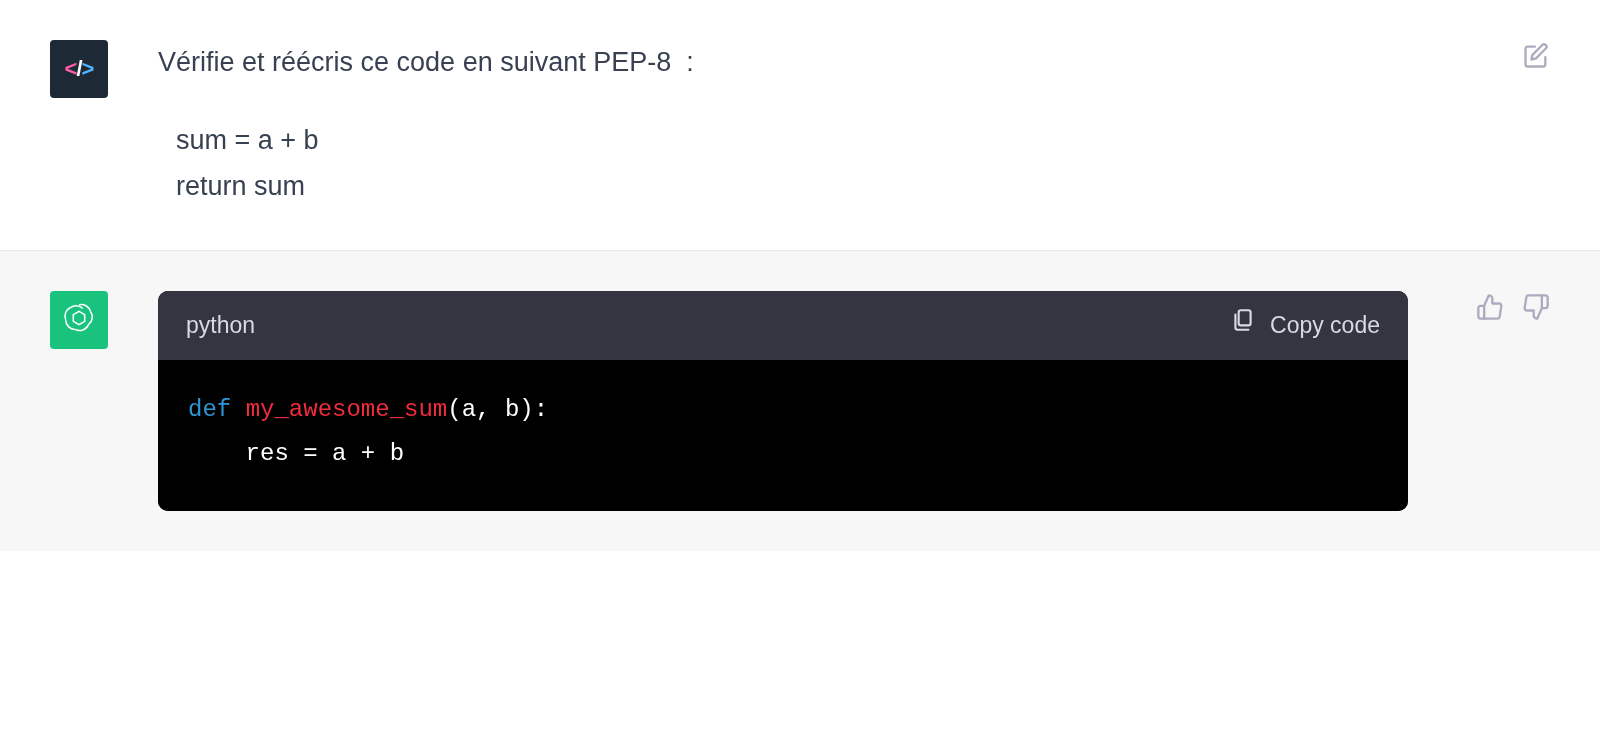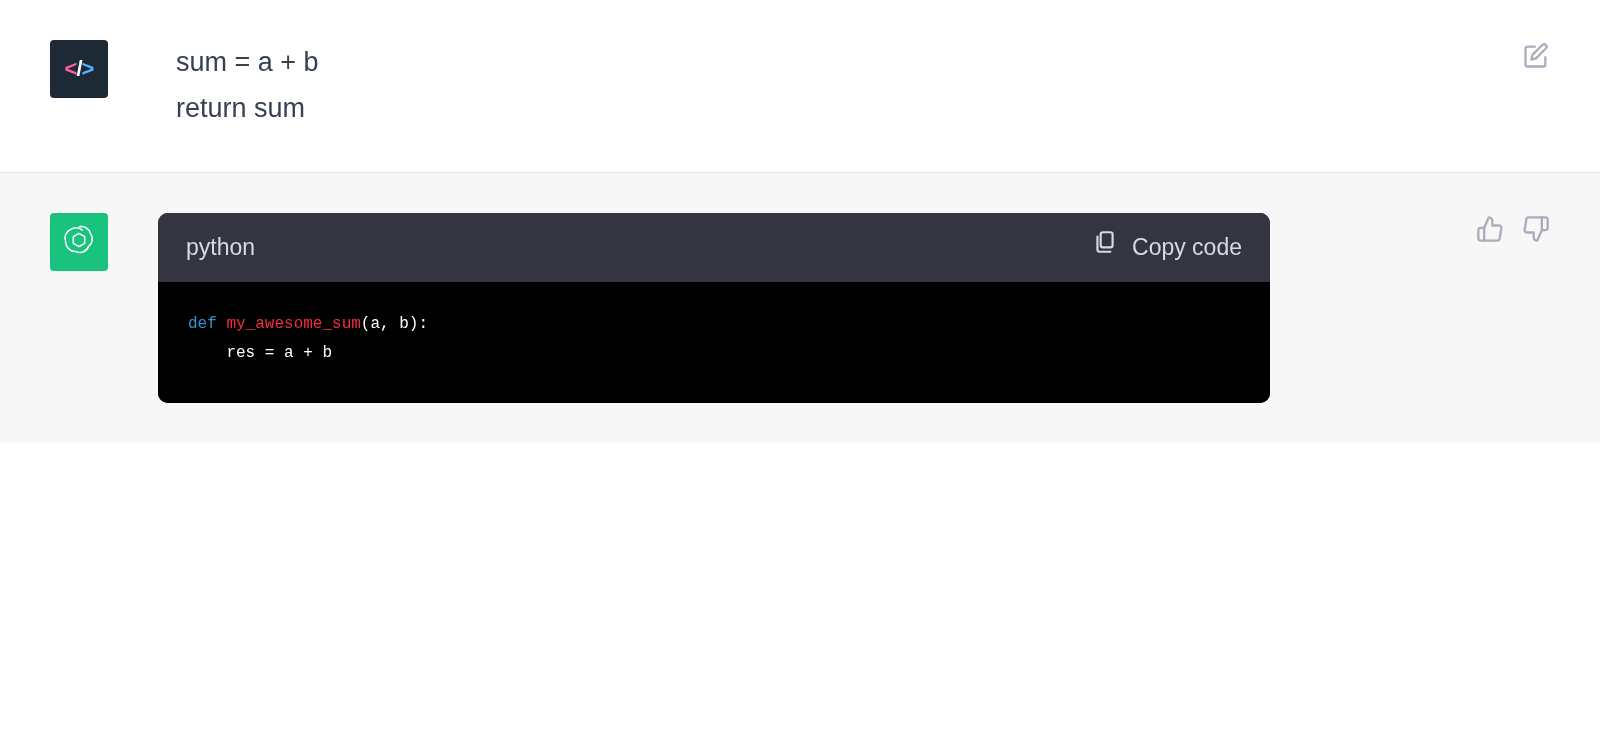--- a/index.html
+++ b/index.html
@@ -76,21 +76,21 @@
   .icon-btn svg { width: 100%; height: 100%; display: block; }
 
   .user-text { white-space: pre-wrap; }
   .user-text.heading { margin-bottom: 32px; }
   .user-text .indent { padding-left: 18px; display: block; }
 
   .code-block {
     border-radius: 10px;
     overflow: hidden;
     background: #000000;
-    width: 1112px;
+    width: 1250px;
   }
   .code-header {
     background: #343541;
     color: #d9d9e3;
     display: flex;
     align-items: center;
     justify-content: space-between;
     padding: 15px 28px;
     font-size: 23px;
   }
@@ -101,39 +101,40 @@
     cursor: pointer;
     color: #d9d9e3;
     justify-content: center;
   }
   .copy-btn svg { width: 26px; height: 26px; }
 
   .code-body {
     background: #000000;
     padding: 28px 30px 34px 30px;
     font-family: "SFMono-Regular", Consolas, "Liberation Mono", Menlo, monospace;
-    font-size: 16px;
+    font-size: 24px;
     line-height: 1.85;
     color: #ffffff;
   }
   .code-line { white-space: pre; }
   .tok-kw   { color: #2e95d3; }
   .tok-fn   { color: #f22c3d; }
   .tok-txt  { color: #ffffff; }
 
 </style>
 </head>
 <body>
 
 <div class="message-row user-row">
   <div class="avatar avatar-user">
     <span class="avatar-code-icon"><span class="lt">&lt;</span><span class="sl">/</span><span class="gt">&gt;</span></span>
   </div>
 
   <div class="msg-content">
+    <div class="user-text heading">Vérifie et réécris ce code en suivant PEP-8  :</div>
     <div class="user-text"><span class="indent">sum = a + b</span></div>
     <div class="user-text"><span class="indent">return sum</span></div>
   </div>
 
   <div class="msg-actions">
     <span class="icon-btn">
       <svg viewBox="0 0 24 24" fill="none" stroke="currentColor" stroke-width="2" stroke-linecap="round" stroke-linejoin="round">
         <path d="M11 4H5a2 2 0 0 0-2 2v13a2 2 0 0 0 2 2h13a2 2 0 0 0 2-2v-6"></path>
         <path d="M17.4 2.6a2.12 2.12 0 0 1 3 3L12 14l-4 1 1-4 8.4-8.4z"></path>
       </svg>

